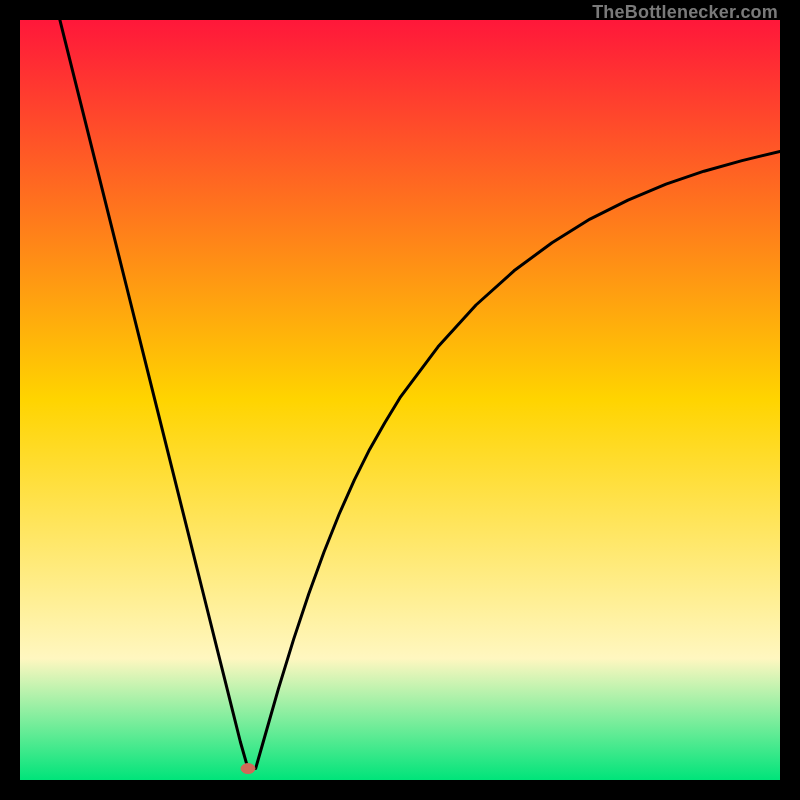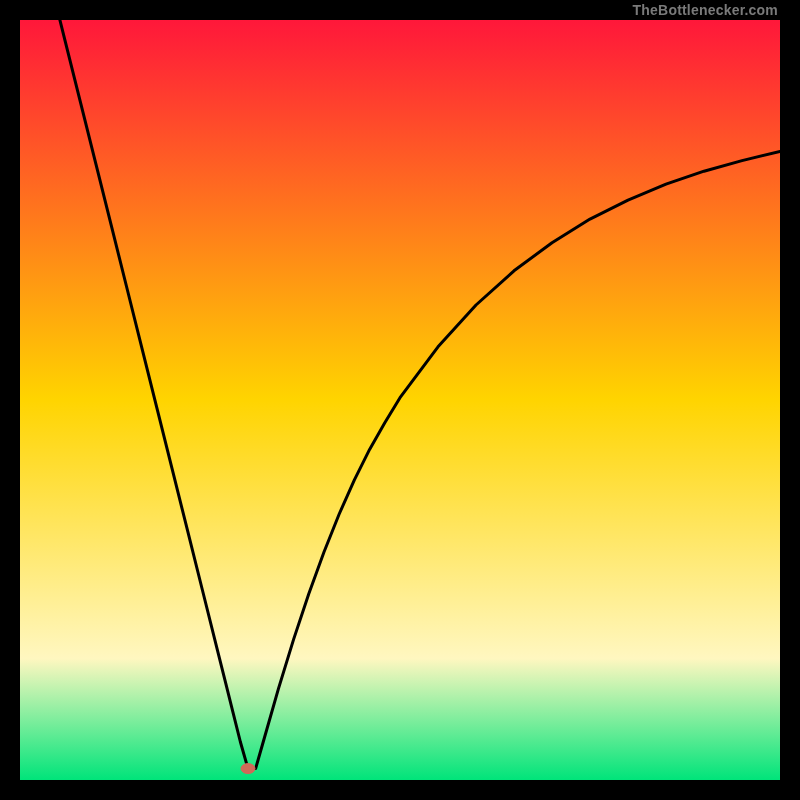--- a/index.html
+++ b/index.html
@@ -23,21 +23,21 @@
     top: 20px;
     width: 760px;
     height: 760px;
     overflow: hidden;
   }
   .attribution {
     position: absolute;
     top: 2px;
     right: 22px;
     color: #7a7a7a;
-    font-size: 14px;
+    font-size: 18px;
     font-weight: 600;
     letter-spacing: 0.2px;
   }
 </style>
 </head>
 <body>
 
 <div class="frame">
 
   <div class="plot">

